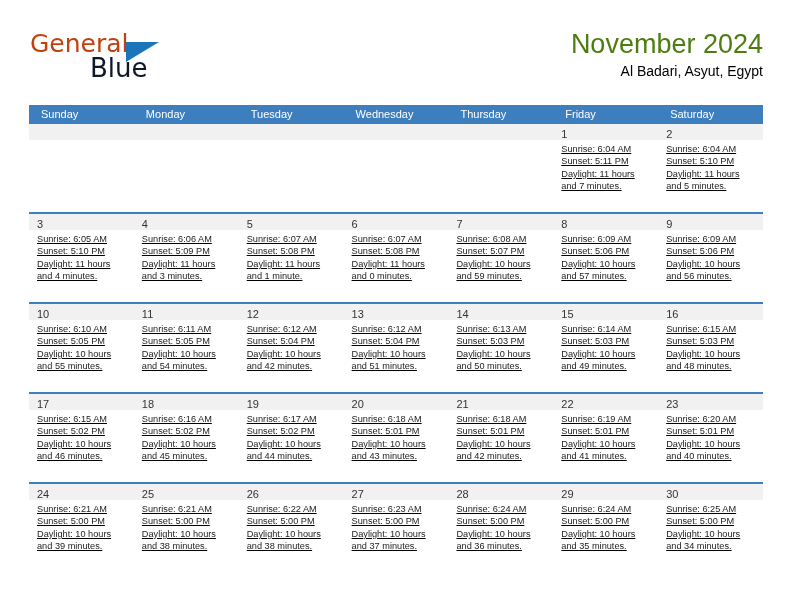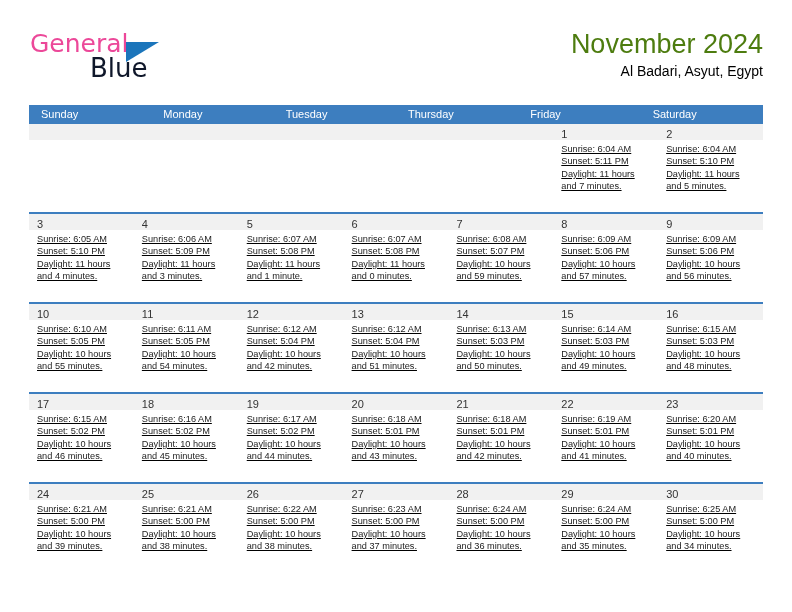--- a/index.html
+++ b/index.html
@@ -37,21 +37,21 @@
     top: 0;
     width: 220px;
     height: 60px;
   }
   .brand-general {
     position: absolute;
     left: 1px;
     top: 1px;
     font-size: 25px;
     letter-spacing: 0px;
-    color: #ec4899;
+    color: #c2410c;
     font-family: "DejaVu Sans", sans-serif;
     font-weight: 400;
   }
   .brand-blue {
     position: absolute;
     left: 61px;
     top: 25px;
     font-size: 26px;
     color: #0f172a;
     font-family: "DejaVu Sans", sans-serif;
@@ -180,20 +180,21 @@
       <div class="cal-subtitle">Al Badari, Asyut, Egypt</div>
     </div>
 
   </div>
 
   <div class="calendar">
     <div class="dow-row" id="dow-row">
         <div class="dow-cell">Sunday</div>
         <div class="dow-cell">Monday</div>
         <div class="dow-cell">Tuesday</div>
+        <div class="dow-cell">Wednesday</div>
         <div class="dow-cell">Thursday</div>
         <div class="dow-cell">Friday</div>
         <div class="dow-cell">Saturday</div>
       </div>
     <div id="weeks-container">
         <div class="week-row">
           <div class="day-cell empty">
             <div class="daynum-band"><span class="daynum"></span></div>
             <div class="day-body"></div>
           </div>

